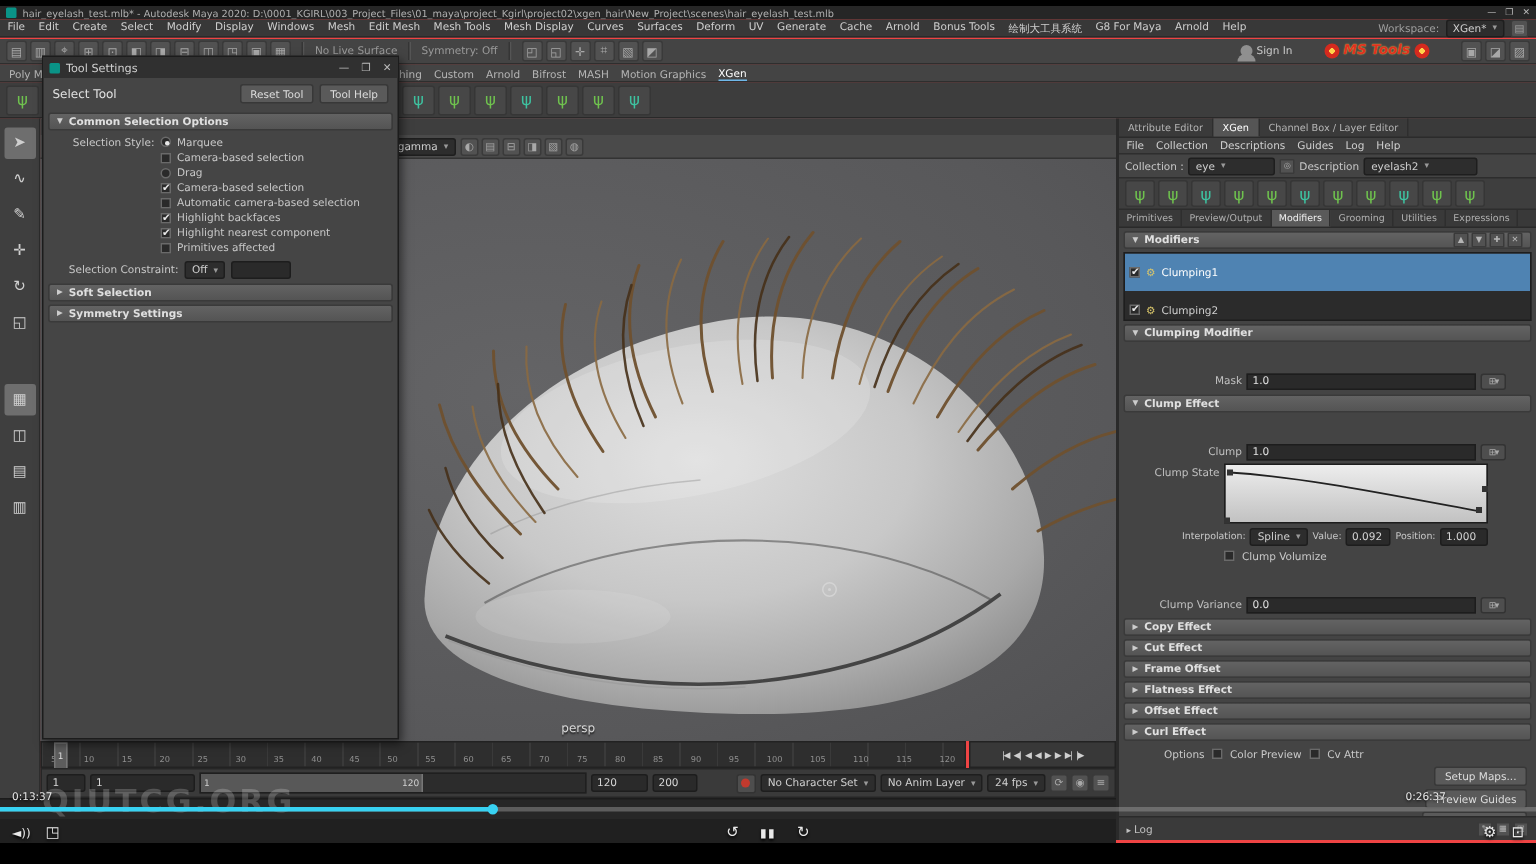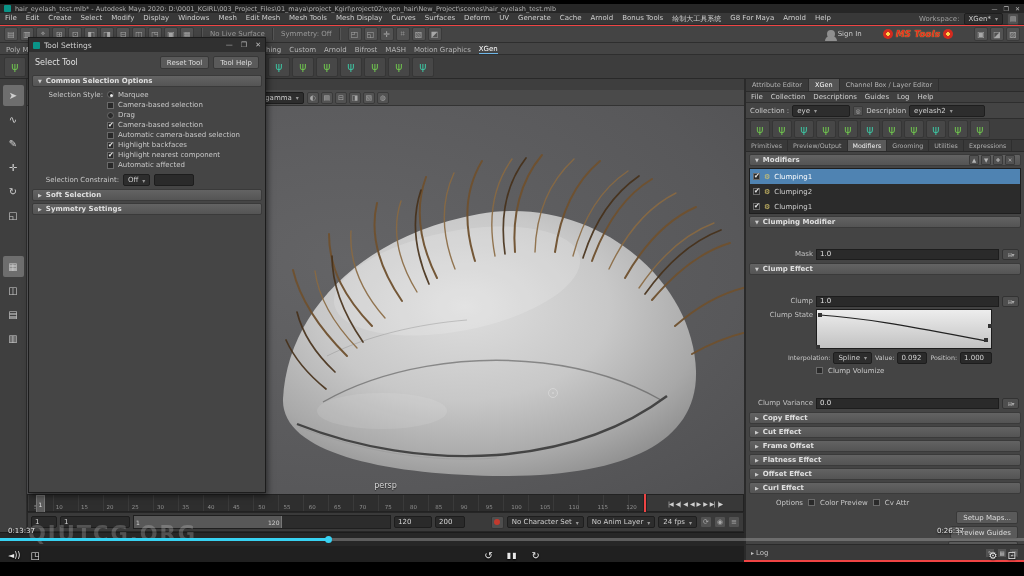--- a/index.html
+++ b/index.html
@@ -81,24 +81,24 @@
   .rp-tabs .tab:nth-child(2){background:#555;color:#fff;}
   .xg-menu{display:flex;gap:8px;align-items:center;height:11px;padding:0 5px;background:#404040;border-bottom:1px solid #2e2e2e;}
   .xg-coll{display:flex;align-items:center;gap:3px;height:15px;padding:0 4px;}
   .xg-icons{display:flex;gap:2px;align-items:center;height:22px;padding:0 4px;background:#3e3e3e;border-top:1px solid #2d2d2d;border-bottom:1px solid #2d2d2d;}
   .xgen-tabs{display:flex;height:12px;background:#393939;border-bottom:1px solid #2a2a2a;}
   .xgen-tabs .tab{flex:0 0 auto;padding:0 5px;display:flex;align-items:center;font-size:6.3px;color:#b0b0b0;border-right:1px solid #2e2e2e;}
   .xgen-tabs .tab:nth-child(3){background:#5a5a5a;color:#f0f0f0;}
   .mini{width:10px;height:10px;background:#525252;border:1px solid #3a3a3a;border-radius:1px;display:inline-flex;align-items:center;justify-content:center;font-size:5.5px;color:#b5b5b5;}
   .hdr-icons{margin-left:auto;display:flex;gap:2px;}
   .modlist{background:#2b2b2b;border:1px solid #1e1e1e;margin:0 3px;height:46px;overflow:hidden;}
-  .mod-row{display:flex;align-items:center;gap:4px;height:15px;padding:0 3px;color:#cfcfcf;}
+  .mod-row{display:flex;align-items:center;gap:4px;height:25px;padding:0 3px;color:#cfcfcf;}
   .mod-row[data-sel="true"]{background:#4f83b2;color:#fff;}
   .mgear::before{content:"⚙";font-size:7px;color:#d8c56a;}
-  .rp-row{display:flex;align-items:center;gap:3px;height:14px;padding:0 5px;margin-top:19px;}
+  .rp-row{display:flex;align-items:center;gap:3px;height:14px;padding:0 20px;margin-top:19px;}
   .rlbl{width:62px;text-align:right;color:#c0c0c0;flex:0 0 auto;}
   .rfield{flex:1;height:11px;background:#2a2a2a;border:1px solid #1d1d1d;display:flex;align-items:center;padding:0 3px;color:#e0e0e0;}
   .mapbtn{width:17px;height:11px;background:#4e4e4e;border:1px solid #333;border-radius:2px;display:flex;align-items:center;justify-content:center;font-size:6px;color:#aaa;flex:0 0 auto;}
   .mapbtn::after{content:"⊞▾";letter-spacing:-1px;}
   .graphrow{display:flex;gap:3px;padding:1px 5px 2px;}
   .graphbox{width:176px;height:40px;border:1px solid #1d1d1d;background:linear-gradient(#ededed,#c2c2c2);position:relative;}
   .tiny-sq{position:absolute;width:4px;height:4px;background:#333;}
   .interp{display:flex;align-items:center;gap:3px;height:13px;padding:0 5px 0 42px;font-size:6.3px;}
   .opt-row{display:flex;align-items:center;gap:5px;height:13px;padding:0 5px 0 30px;}
   .rbtns{display:flex;flex-direction:column;align-items:flex-end;gap:2px;padding:2px 6px;}
@@ -440,21 +440,21 @@
         <div class="ts-row" data-ctl="check-on">
         <span class="box"></span>
         <span>Highlight backfaces</span>
       </div>
         <div class="ts-row" data-ctl="check-on">
         <span class="box"></span>
         <span>Highlight nearest component</span>
       </div>
         <div class="ts-row" data-ctl="check-off">
         <span class="box"></span>
-        <span>Automatic affected</span>
+        <span>Primitives affected</span>
       </div>
       </div>
     <div class="ts-constraint">
       <span style="width:76px;text-align:right">Selection Constraint:</span>
       <span class="dd">
           <span>Off</span>
         </span>
       <span class="field" style="width:40px"></span>
     </div>
     <div class="fheader closed">Soft Selection</div>

